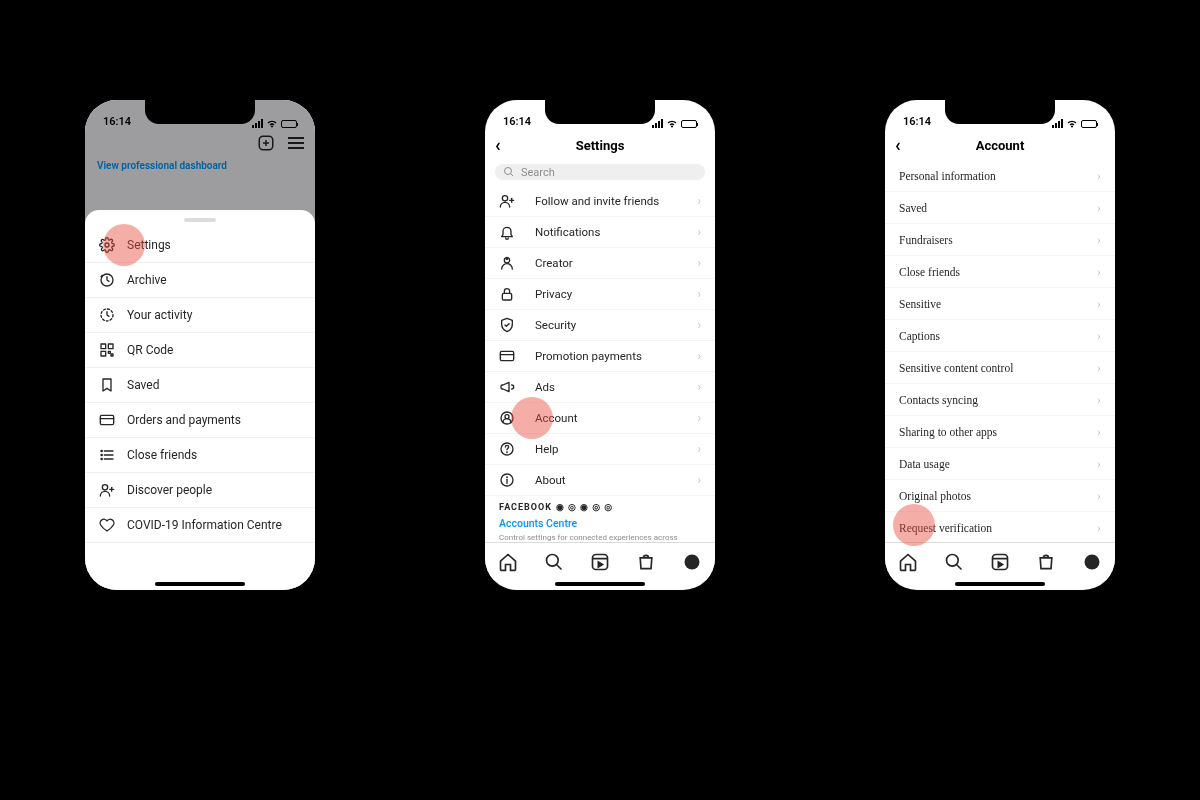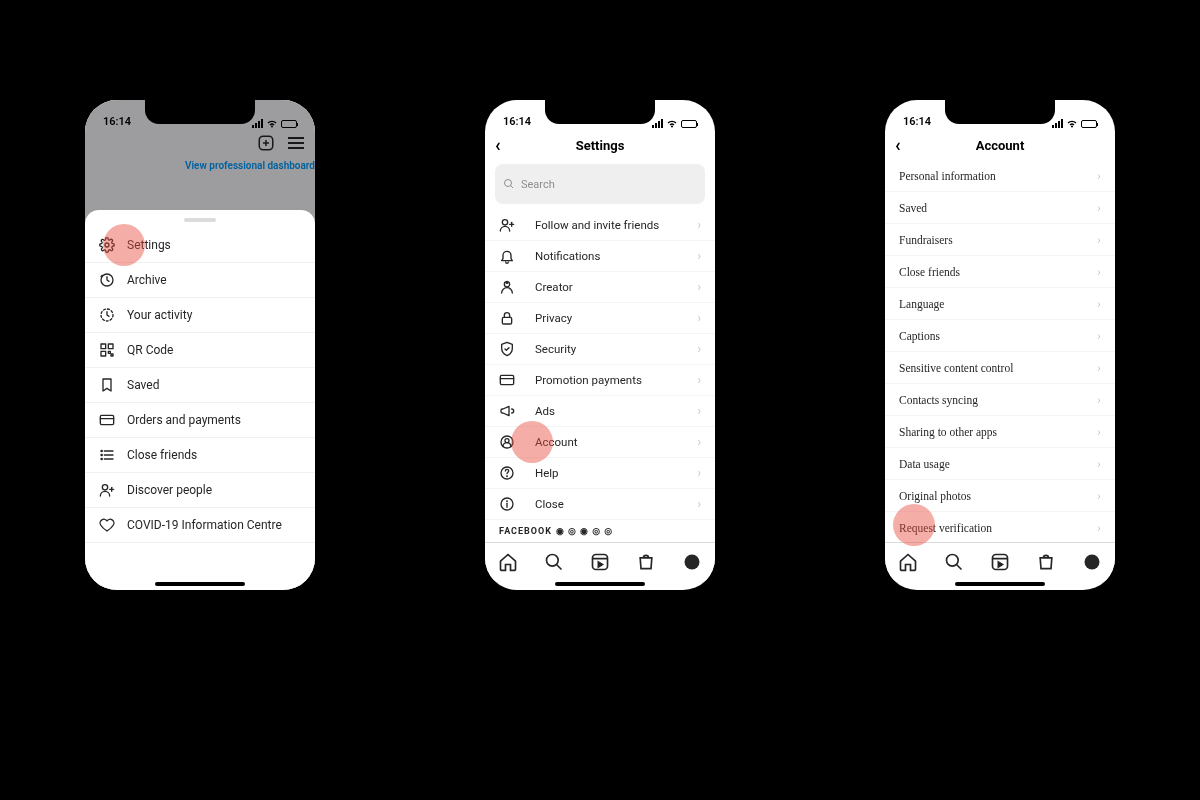--- a/index.html
+++ b/index.html
@@ -86,26 +86,25 @@
 }
 .profile-header {
   display:flex;
   justify-content:flex-end;
   align-items:center;
   padding: 4px 10px;
   gap: 12px;
   font-size:18px;
 }
 .dashboard-link {
-  text-align:right;
+  text-align:left;
   font-size:10px;
   color:#0095f6;
   font-weight:600;
   padding: 4px 0 8px 12px;
-  margin-left: 28px;
 }
 .sheet {
   position:absolute;
   left:0; right:0; bottom:0;
   background:#fff;
   border-radius: 14px 14px 0 0;
   padding-top: 8px;
   height: 380px;
   z-index:4;
 }
@@ -142,21 +141,21 @@
   font-size:13px;
   font-weight:700;
 }
 .back-chevron {
   position:absolute; left:10px; font-size:18px; line-height:1;
 }
 .search-box {
   margin: 4px 10px 6px 10px;
   background:#efefef;
   border-radius:8px;
-  height:40px;
+  height:16px;
   display:flex;
   align-items:center;
   padding:0 8px;
   gap:6px;
   color:#8e8e8e;
   font-size:11px;
 }
 .settings-list { }
 .settings-item {
   display:flex;
@@ -473,21 +472,21 @@
     <span class="chev">›</span>
         </div>
         <div class="settings-item">
           <span class="si-icon">
             <svg width="16" height="16" viewBox="0 0 24 24" fill="none" stroke="#262626" stroke-width="2" stroke-linecap="round" stroke-linejoin="round">
               <circle cx="12" cy="12" r="9"></circle>
               <line x1="12" y1="11" x2="12" y2="17"></line>
               <circle cx="12" cy="8" r="0.5" fill="#262626"></circle>
             </svg>
           </span>
-    <span>Close</span>
+    <span>About</span>
     <span class="chev">›</span>
         </div>
       </div>
     <div class="fb-section">
       <div class="fb-brand">
         <span>FACEBOOK</span>
         <span>◉ ◎ ◉ ◎ ◎</span>
       </div>
       <div class="fb-link">Accounts Centre</div>
       <div>Control settings for connected experiences across Instagram,</div>
@@ -559,21 +558,21 @@
         </div>
         <div class="acct-item">
           <span>Fundraisers</span>
     <span class="chev">›</span>
         </div>
         <div class="acct-item">
           <span>Close friends</span>
     <span class="chev">›</span>
         </div>
         <div class="acct-item">
-          <span>Language</span>
+          <span>Sensitive</span>
     <span class="chev">›</span>
         </div>
         <div class="acct-item">
           <span>Captions</span>
     <span class="chev">›</span>
         </div>
         <div class="acct-item">
           <span>Sensitive content control</span>
     <span class="chev">›</span>
         </div>

